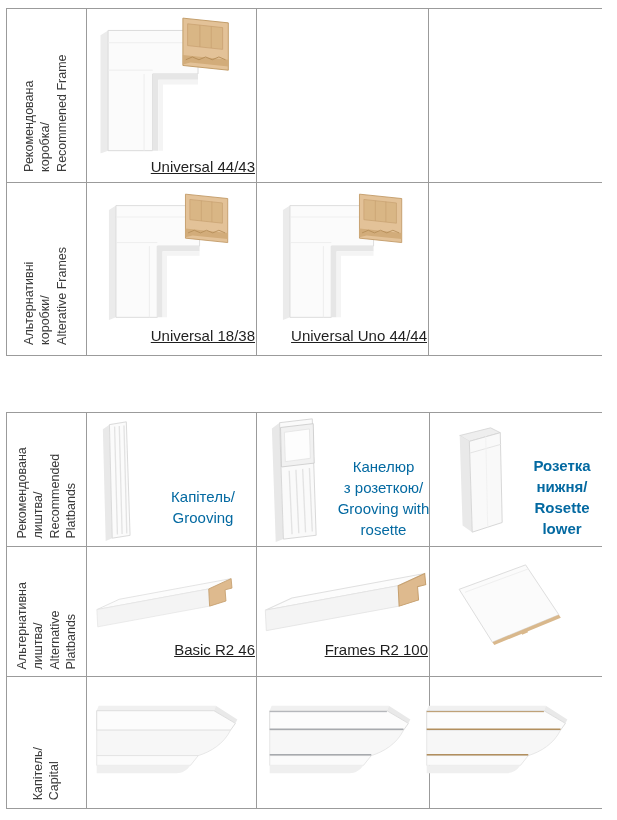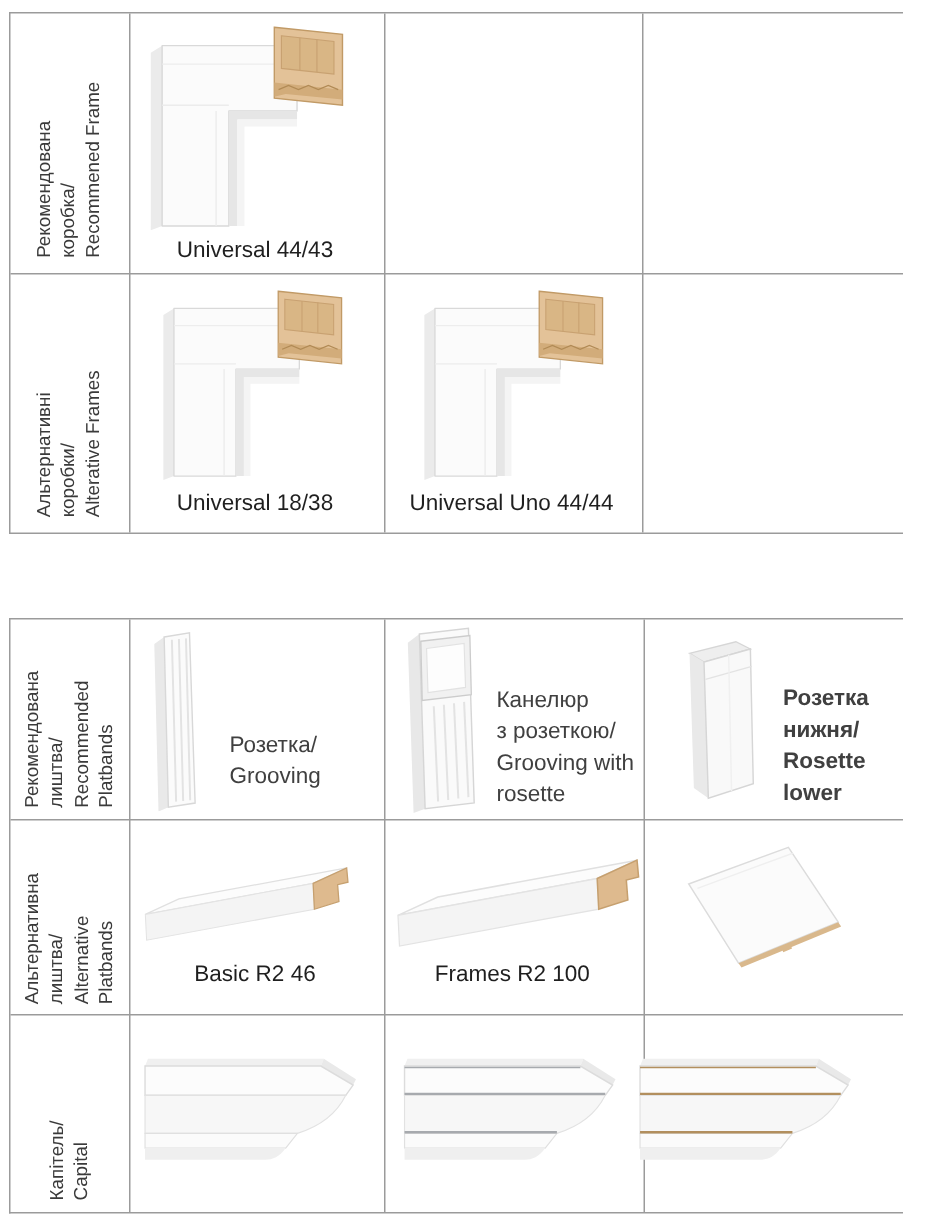--- a/index.html
+++ b/index.html
@@ -8,22 +8,22 @@
     font-family:"Liberation Sans","DejaVu Sans",sans-serif;color:#2b2b2b;
   }
   .tbl{position:absolute;border-left:1px solid #9b9b9b;border-top:1px solid #9b9b9b;border-bottom:1px solid #9b9b9b;}
   .hline{position:absolute;left:0;width:100%;height:1px;background:#9b9b9b;}
   .vline{position:absolute;top:0;width:1px;height:100%;background:#9b9b9b;}
   .vcell{position:absolute;display:flex;align-items:center;justify-content:center;overflow:visible;}
   .vtext{
     transform:rotate(-90deg);white-space:pre-line;text-align:left;
     font-size:12.5px;line-height:1.3;color:#3a3a3a;flex:0 0 auto;
   }
-  .pname{position:absolute;text-align:center;font-size:15px;color:#1f1f1f;}
-  .sidetext{position:absolute;font-size:15px;line-height:1.4;color:#404040;white-space:pre-line;text-align:left;}
+  .pname{position:absolute;text-align:right;font-size:15px;color:#1f1f1f;text-decoration:underline;}
+  .sidetext{position:absolute;font-size:15px;line-height:1.4;color:#0369a1;white-space:pre-line;text-align:center;}
   .img{position:absolute;display:block;}
   .cap-plain{color:transparent;}
   .cap-silver{color:#a7aaae;}
   .cap-gold{color:#b28f5e;}
 </style>
 </head>
 <body>
 
 <svg width="0" height="0" style="position:absolute" aria-hidden="true">
   <defs>
@@ -134,21 +134,21 @@
 
   <div class="vcell" style="left:6px;top:412px;width:79px;height:133px;">
     <div class="vtext" style="width:120px;">Рекомендована
 лиштва/
 Recommended
 Platbands</div>
   </div>
   <svg class="img" style="left:97px;top:419px;" width="38" height="122" viewBox="0 0 40 130">
       <use href="#sym-strip"></use>
     </svg>
-  <div class="sidetext" style="left:153px;top:486px;width:100px;">Розетка/
+  <div class="sidetext" style="left:153px;top:486px;width:100px;">Капітель/
 Grooving</div>
   <svg class="img" style="left:263px;top:415px;" width="62" height="127" viewBox="0 0 62 132">
       <use href="#sym-rosette-strip"></use>
     </svg>
   <div class="sidetext" style="left:331px;top:456px;width:105px;">Канелюр
 з розеткою/
 Grooving with
 rosette</div>
   <svg class="img" style="left:447px;top:423px;" width="64" height="114" viewBox="0 0 64 118">
       <use href="#sym-rosette-lower"></use>

